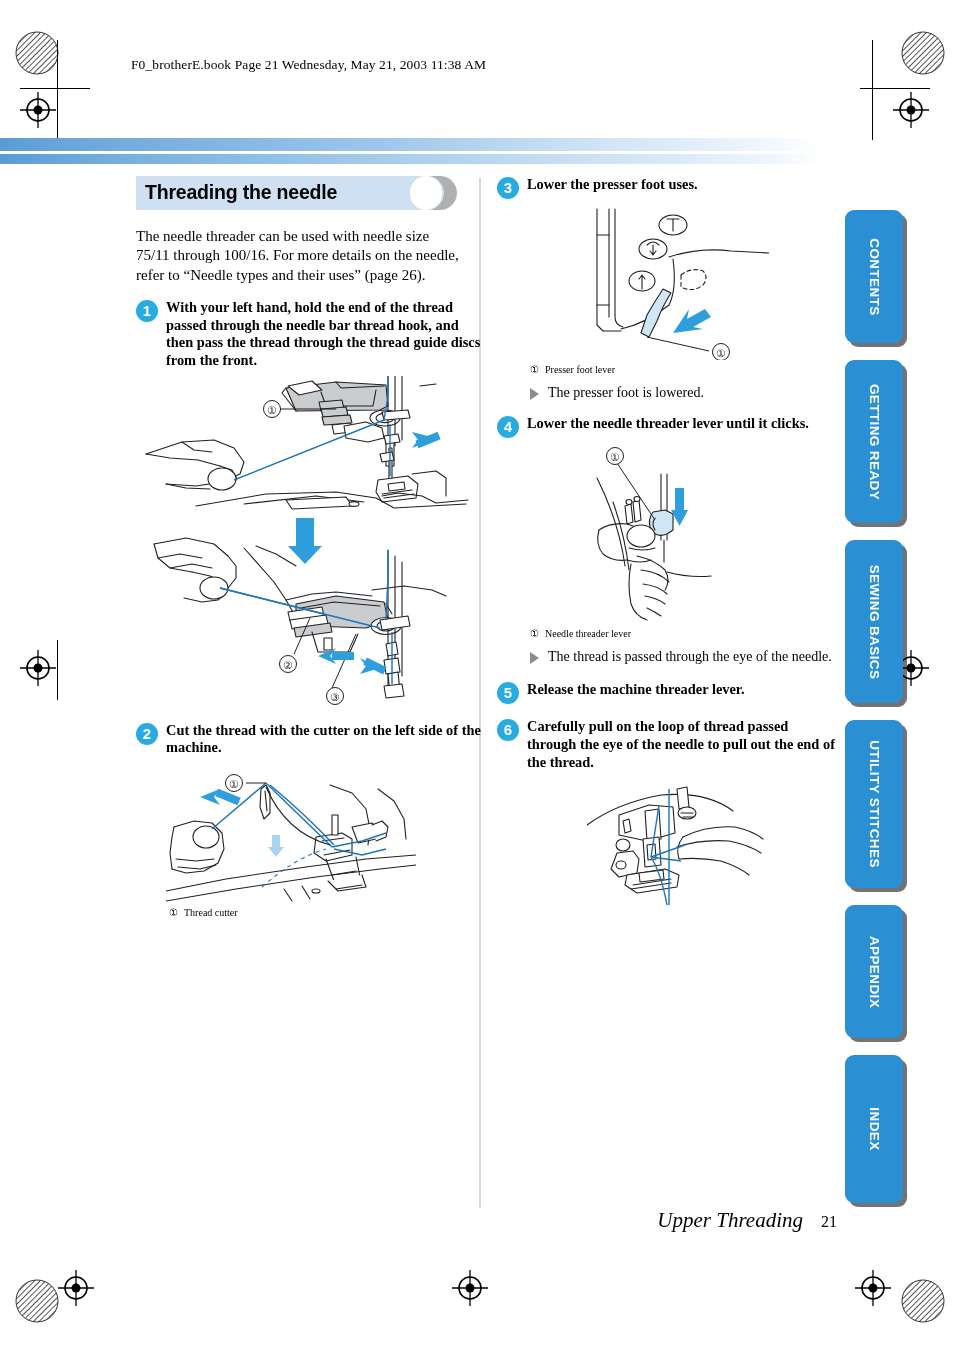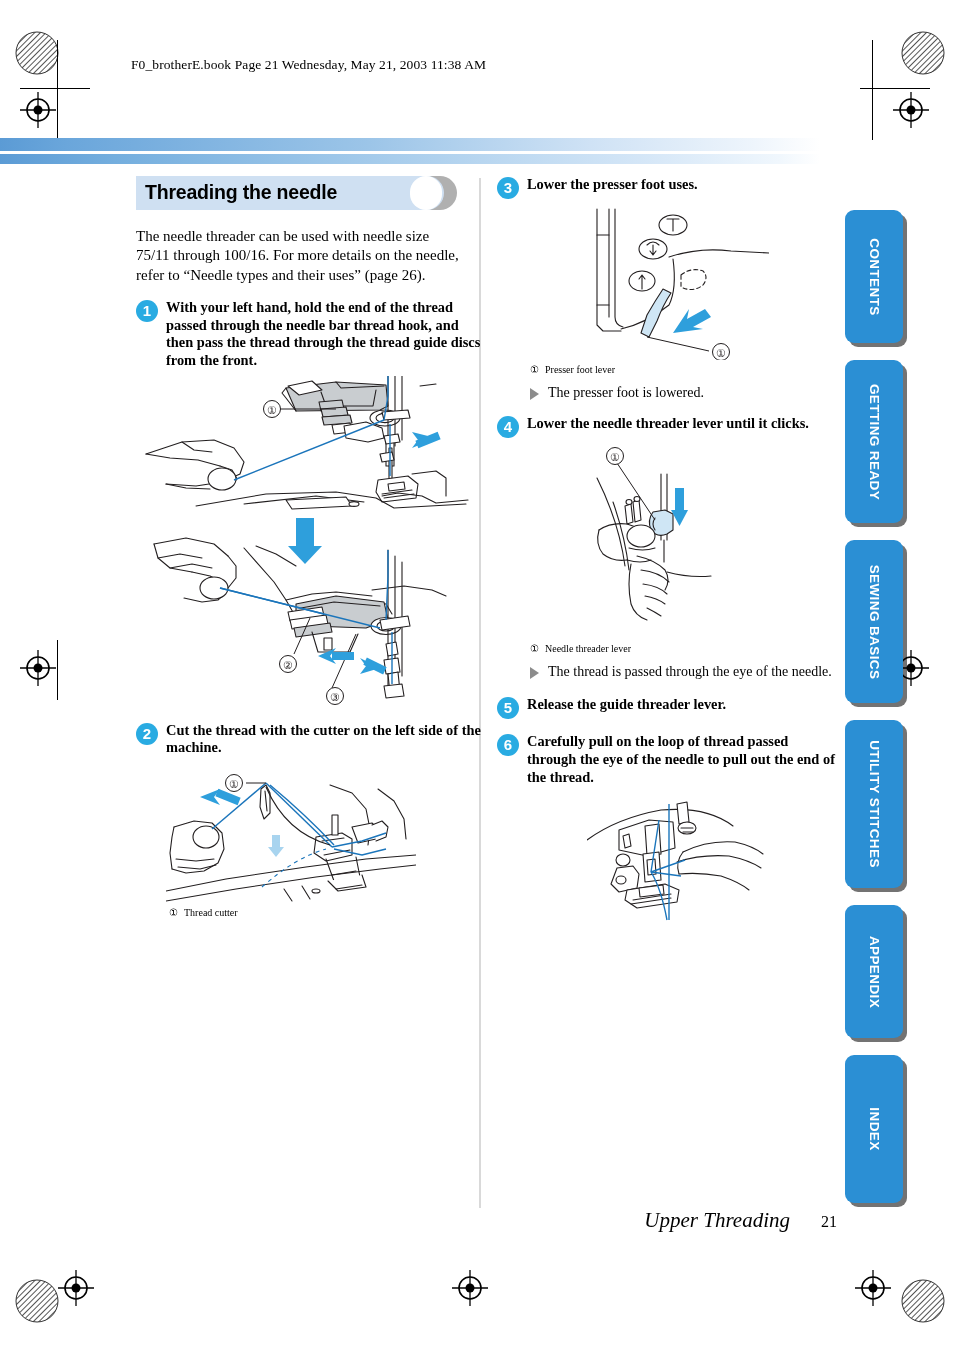--- a/index.html
+++ b/index.html
@@ -65,21 +65,21 @@
   .tab{position:relative;width:58px;background:#2b8fd4;border-radius:9px;
        box-shadow:4px 4px 0 rgba(0,0,0,.55);margin-bottom:17px;}
   .tab span{position:absolute;left:50%;top:50%;
             transform:translate(-50%,-50%) rotate(90deg);
             white-space:nowrap;color:#fff;font-family:"Liberation Sans",sans-serif;
             font-weight:bold;font-size:13.5px;letter-spacing:.4px;}
 
   
   .footer{position:absolute;left:497px;top:1208px;width:340px;text-align:right;}
   .footer .ft{font-style:italic;font-size:21px;}
-  .footer .pg{font-size:16px;margin-left:31px;}
+  .footer .pg{font-size:16px;margin-left:18px;}
 </style>
 </head>
 <body>
 
 <div class="regmark" style="left:14px;top:30px;">
   <svg width="46" height="46" viewBox="0 0 46 46">
     <defs>
         <pattern id="hatch" width="4" height="4" patternUnits="userSpaceOnUse" patternTransform="rotate(45)">
       <line x1="0" y1="0" x2="0" y2="4" stroke="#555" stroke-width="2"></line>
         </pattern>
@@ -496,33 +496,33 @@
       <rect x="106" y="44" width="9" height="24"></rect>
       <path d="M102 66 L119 66 L110.5 82 Z"></path>
     </g>
 
     <path d="M46 16 L86 76" fill="none" stroke="#231f20" stroke-width="1"></path>
     <circle cx="46" cy="12" r="8.5" fill="#fff" stroke="#231f20" stroke-width="1"></circle>
     <text x="46" y="16.5" font-family="Liberation Serif, serif" font-size="11" text-anchor="middle" fill="#231f20">①</text>
   </svg>
   </div>
 
-  <div class="caplist" style="margin-top:17px;">
+  <div class="caplist" style="margin-top:2px;">
     <div class="capline">
       <span class="cnum">①</span><span>Needle threader lever</span>
     </div>
   </div>
   <div class="result">
     <span class="tri"></span>
     <span class="restxt">The thread is passed through the eye of the needle.</span>
   </div>
 
   <div class="step" style="margin-top:16px;">
     <div class="stepnum">5</div>
-    <div class="steptxt">Release the guide threader lever.</div>
+    <div class="steptxt">Release the machine threader lever.</div>
   </div>
 
   <div class="step" style="margin-top:14px;">
     <div class="stepnum">6</div>
     <div class="steptxt">Carefully pull on the loop of thread passed through the eye of the needle to pull out the end of the thread.</div>
   </div>
 
   <div class="fig" style="margin-left:90px;margin-top:10px;">
   <svg width="180" height="125" viewBox="0 0 180 125">
     <g fill="none" stroke="#231f20" stroke-width="1.1" stroke-linejoin="round" stroke-linecap="round">

